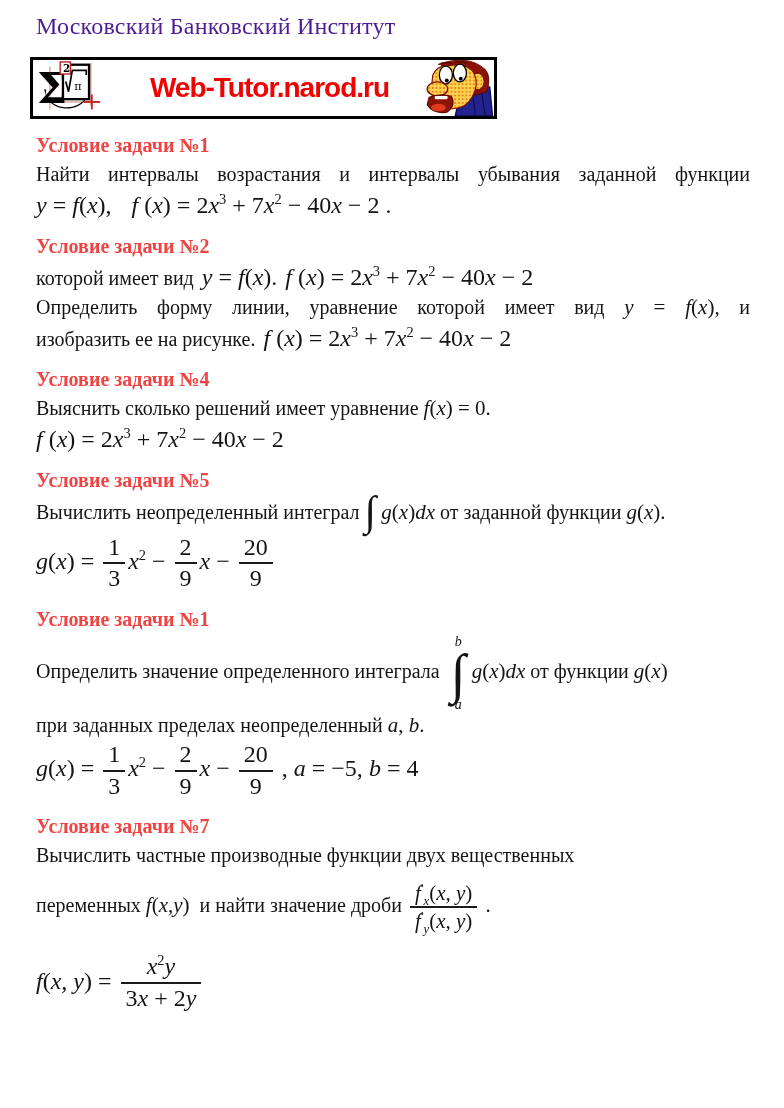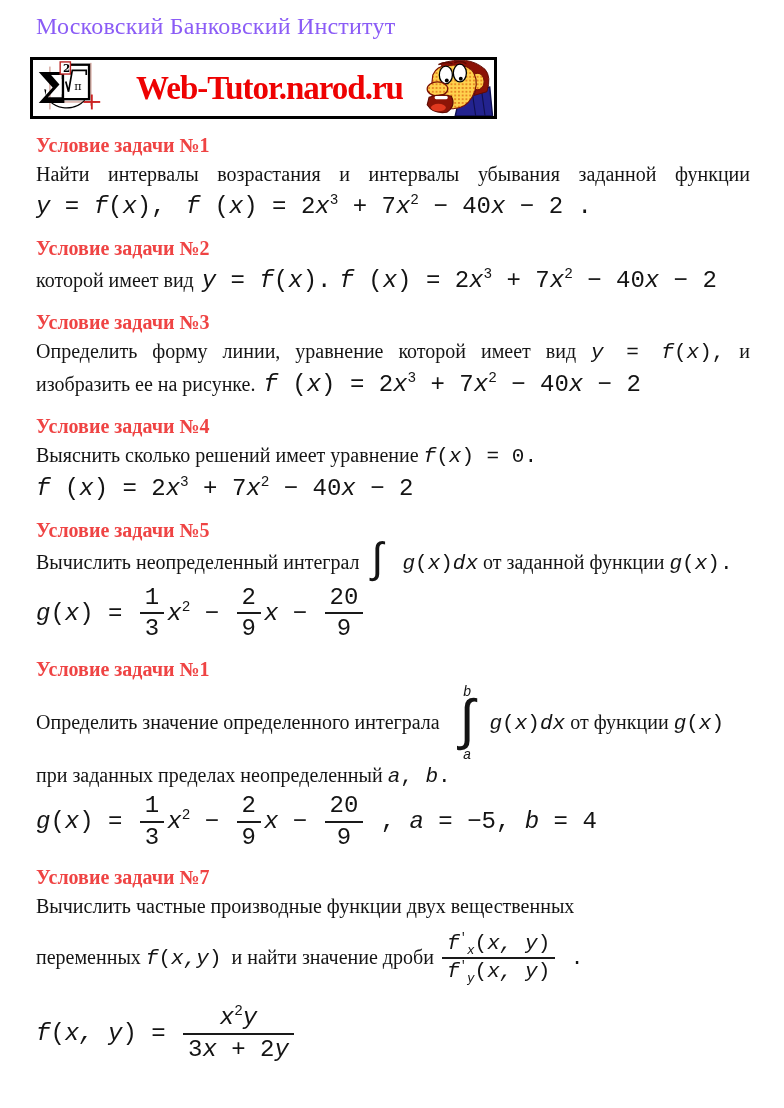--- a/index.html
+++ b/index.html
@@ -3,39 +3,39 @@
 <meta charset="utf-8">
 <style>
   html,body{margin:0;padding:0;background:#fff;}
   body{
     width:784px;height:1108px;overflow:hidden;box-sizing:border-box;
     padding:12px 34px 0 36px;
     font-family:"Liberation Serif","DejaVu Serif",serif;
     font-size:20px;color:#141414;
   }
   
-  .inst-title{font-size:24px;line-height:29px;color:#8b5cf6;letter-spacing:.2px;}
+  .inst-title{font-size:24px;line-height:29px;color:#4c1d95;letter-spacing:.2px;}
   .banner{
     margin:16px 0 13px -6px;width:467px;height:62px;box-sizing:border-box;
     border:3px solid #000;background:#fff;display:flex;align-items:center;cursor:pointer;
   }
   .banner .logo{flex:0 0 82px;height:54px;margin-left:2px;}
   .banner .site{
     flex:1 1 auto;text-align:center;
-    font-family:Liberation Serif, serif;
-    font-weight:bold;font-size:33px;line-height:1;color:#ee0202;
+    font-family:Liberation Sans, sans-serif;
+    font-weight:bold;font-size:28px;line-height:1;color:#ee0202;
     letter-spacing:-1px;white-space:nowrap;
   }
   .banner .face{flex:0 0 72px;height:56px;margin-right:0;}
   
   h2.ph{font-size:20px;line-height:20px;font-weight:bold;margin:16px 0 6px;color:#ef4444;}
   .line{line-height:27px;}
   .jl{text-align:justify;text-align-last:justify;}
   .dmath{margin:2px 0;font-size:24px;line-height:1.25;}
-  .m{font-family:Liberation Mono, monospace;white-space:nowrap;}
+  .m{font-family:Liberation Serif, serif;white-space:nowrap;}
   .im{font-size:21px;}             
   .mi,.m .mi{font-style:italic;}
   .m sup{font-size:60%;line-height:0;}
   .m sub{font-size:60%;line-height:0;}
   .frac{display:inline-flex;flex-direction:column;vertical-align:middle;text-align:center;margin:0 3px;line-height:1.15;}
   .frac .num{display:block;padding:0 5px 1px;border-bottom:2px solid #1a1a1a;}
   .frac .den{display:block;padding:1px 5px 0;}
   .intg{font-size:200%;line-height:.85;vertical-align:middle;display:inline-block;transform:translateY(-2px);}
   .intlim{display:inline-flex;flex-direction:column;align-items:center;vertical-align:middle;line-height:1;margin:0 6px;}
   .intlim .lim{font-size:14px;font-style:italic;line-height:1;}
@@ -93,21 +93,20 @@
   <div class="line jl">Найти интервалы возрастания и интервалы убывания заданной функции</div>
   <div class="dmath"><span class="m"><span class="mi">y</span><span> = </span><span class="mi">f</span><span>(</span><span class="mi">x</span><span>),</span></span><span class="gap"></span><span class="m"><span class="mi">f</span><span> (</span><span class="mi">x</span><span>) = 2</span><span class="mi">x</span><sup>3</sup><span> + 7</span><span class="mi">x</span><sup>2</sup><span> − 40</span><span class="mi">x</span><span> − 2</span></span><span class="m"> .</span></div>
 </section>
 
 <section>
   <h2 class="ph">Условие задачи №2</h2>
   <div class="dmath"><span style="font-size:20px">которой имеет вид</span><span class="sgap"></span><span class="m"><span class="mi">y</span><span> = </span><span class="mi">f</span><span>(</span><span class="mi">x</span><span>).</span></span><span class="sgap"></span><span class="m"><span class="mi">f</span><span> (</span><span class="mi">x</span><span>) = 2</span><span class="mi">x</span><sup>3</sup><span> + 7</span><span class="mi">x</span><sup>2</sup><span> − 40</span><span class="mi">x</span><span> − 2</span></span></div>
 </section>
 
 <section>
-  <h2 class="ph">Условие задачи №3</h2>
   <div class="line jl"><span>Определить форму линии, уравнение которой имеет вид</span> <span class="m im"><span class="mi">y</span><span> = </span><span class="mi">f</span><span>(</span><span class="mi">x</span><span>),</span></span> <span>и</span></div>
   <div class="dmath"><span style="font-size:20px">изобразить ее на рисунке.</span><span class="sgap"></span><span class="m"><span class="mi">f</span><span> (</span><span class="mi">x</span><span>) = 2</span><span class="mi">x</span><sup>3</sup><span> + 7</span><span class="mi">x</span><sup>2</sup><span> − 40</span><span class="mi">x</span><span> − 2</span></span></div>
 </section>
 
 <section>
   <h2 class="ph">Условие задачи №4</h2>
   <div class="line"><span>Выяснить сколько решений имеет уравнение</span> <span class="m im"><span class="mi">f</span><span>(</span><span class="mi">x</span><span>) = 0.</span></span></div>
   <div class="dmath"><span class="m"><span class="mi">f</span><span> (</span><span class="mi">x</span><span>) = 2</span><span class="mi">x</span><sup>3</sup><span> + 7</span><span class="mi">x</span><sup>2</sup><span> − 40</span><span class="mi">x</span><span> − 2</span></span></div>
 </section>
 

